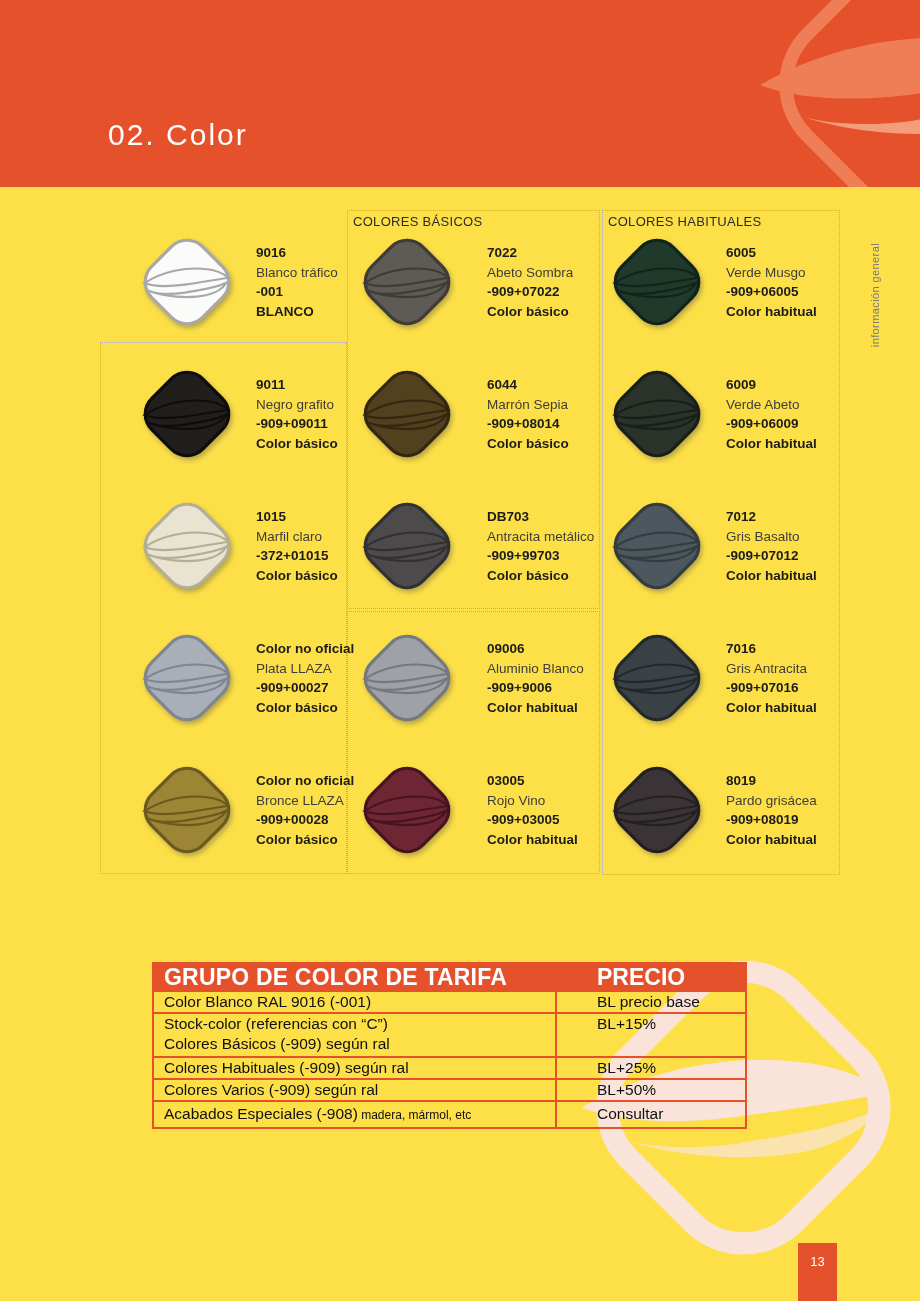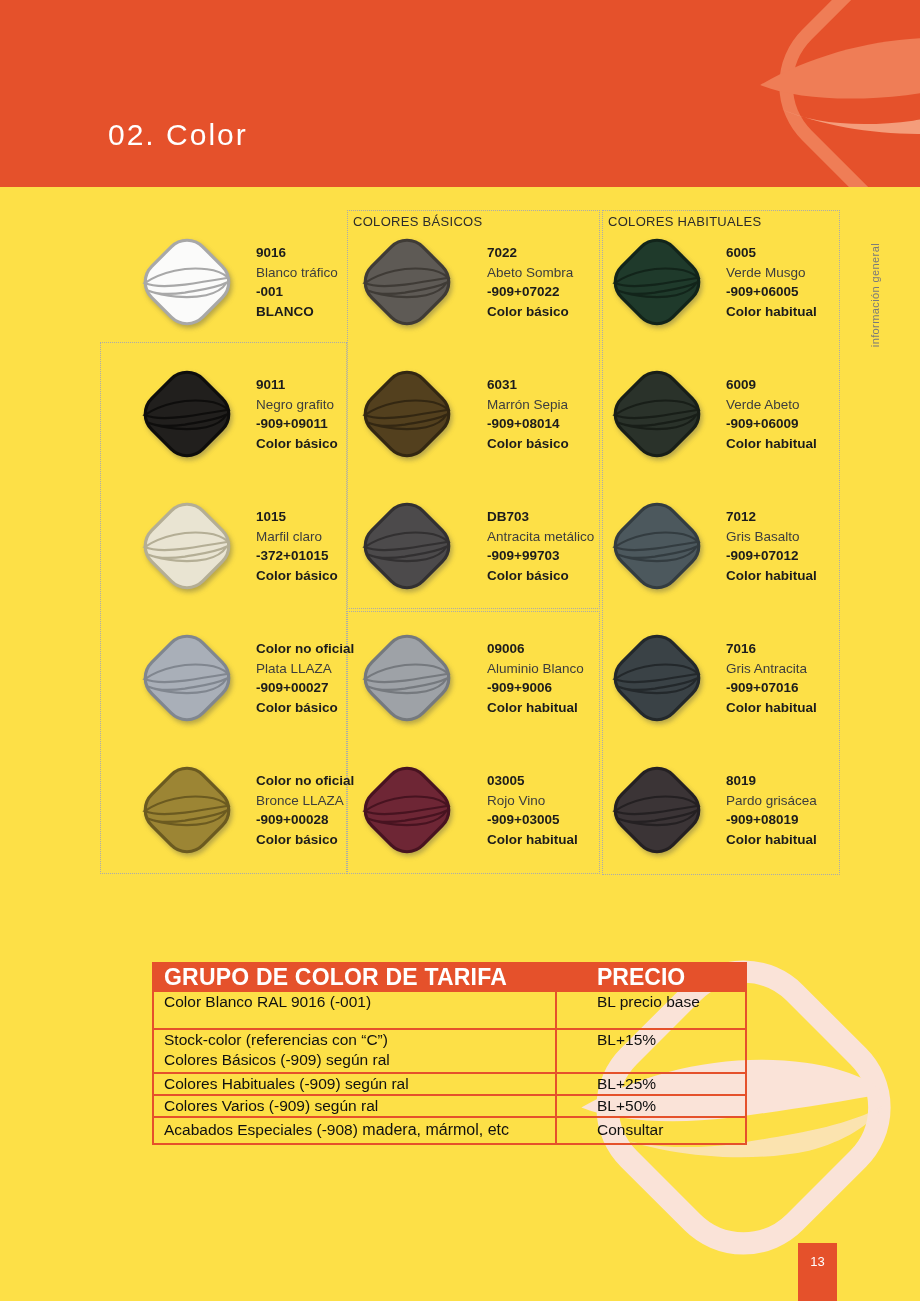--- a/index.html
+++ b/index.html
@@ -36,26 +36,26 @@
               font-size:11px;color:#7a7a7a;letter-spacing:.4px;z-index:2;}
 
   
   .pricing{position:absolute;left:152px;top:962px;width:591px;border:2px solid var(--accent,#e5512b);z-index:1;box-sizing:content-box;}
   .pt-head{position:relative;height:26px;background:var(--accent,#e5512b);color:#fff;font-weight:700;font-size:23px;line-height:26px;}
   .pt-title{padding-left:10px;letter-spacing:.2px;}
   .pt-precio{position:absolute;left:443px;top:0;}
   .pt-row{display:grid;grid-template-columns:401px 1fr;border-top:2px solid var(--accent,#e5512b);}
   .pt-l{padding-left:10px;font-size:15.5px;line-height:20px;color:#101010;}
   .pt-r{border-left:2px solid var(--accent,#e5512b);padding-left:40px;font-size:15.5px;line-height:20px;color:#101010;}
-  .r1 .pt-l,.r1 .pt-r{height:36px;}
+  .r1 .pt-l,.r1 .pt-r{height:20px;}
   .r2 .pt-l,.r2 .pt-r{height:42px;}
   .r3 .pt-l,.r3 .pt-r{height:20px;}
   .r4 .pt-l,.r4 .pt-r{height:20px;}
   .r5 .pt-l,.r5 .pt-r{height:25px;line-height:23px;}
-  .small{font-size:16px;}
+  .small{font-size:12px;}
 
   
   .pagenum{position:absolute;left:798px;top:1243px;width:39px;height:74px;background:var(--accent,#e5512b);
            color:#fff;font-size:13px;text-align:center;padding-top:11px;box-sizing:border-box;z-index:2;}
 </style>
 </head>
 <body>
 
 <div class="page">
 
@@ -136,21 +136,21 @@
     <div class="sw-cat">Color básico</div>
   </div>
       </div>
       <div class="cell" style="left: 351px; top: 349px; gap: 24px;">
   <svg class="sw" viewBox="0 0 100 100" width="112" height="106">
     <rect x="16" y="16" width="68" height="68" rx="21" ry="21" transform="rotate(45 50 50)" fill="#53401e" stroke="#332712" stroke-width="3"></rect>
     <path d="M10 51 C27 40 49 35.5 69 38 C78 39 85 42.5 89 46 C77 48 62 50.5 48 52.5 C32 54.5 18 54.5 10 51 Z" fill="#53401e" stroke="#332712" stroke-width="2"></path>
     <path d="M13 58 C29 64 51 66 68 62.5 C77 60.5 84 56 87.5 50.5 C77 56 62 57.5 48 60 C34 62 21 61.5 13 58 Z" fill="#53401e" stroke="#332712" stroke-width="2"></path>
   </svg>
   <div class="sw-text">
-    <div class="sw-code">6031</div>
+    <div class="sw-code">6044</div>
     <div class="sw-name">Marrón Sepia</div>
     <div class="sw-ref">-909+08014</div>
     <div class="sw-cat">Color básico</div>
   </div>
       </div>
       <div class="cell" style="left: 601px; top: 349px; gap: 13px;">
   <svg class="sw" viewBox="0 0 100 100" width="112" height="106">
     <rect x="16" y="16" width="68" height="68" rx="21" ry="21" transform="rotate(45 50 50)" fill="#2a322a" stroke="#181e18" stroke-width="3"></rect>
     <path d="M10 51 C27 40 49 35.5 69 38 C78 39 85 42.5 89 46 C77 48 62 50.5 48 52.5 C32 54.5 18 54.5 10 51 Z" fill="#2a322a" stroke="#181e18" stroke-width="2"></path>
     <path d="M13 58 C29 64 51 66 68 62.5 C77 60.5 84 56 87.5 50.5 C77 56 62 57.5 48 60 C34 62 21 61.5 13 58 Z" fill="#2a322a" stroke="#181e18" stroke-width="2"></path>

